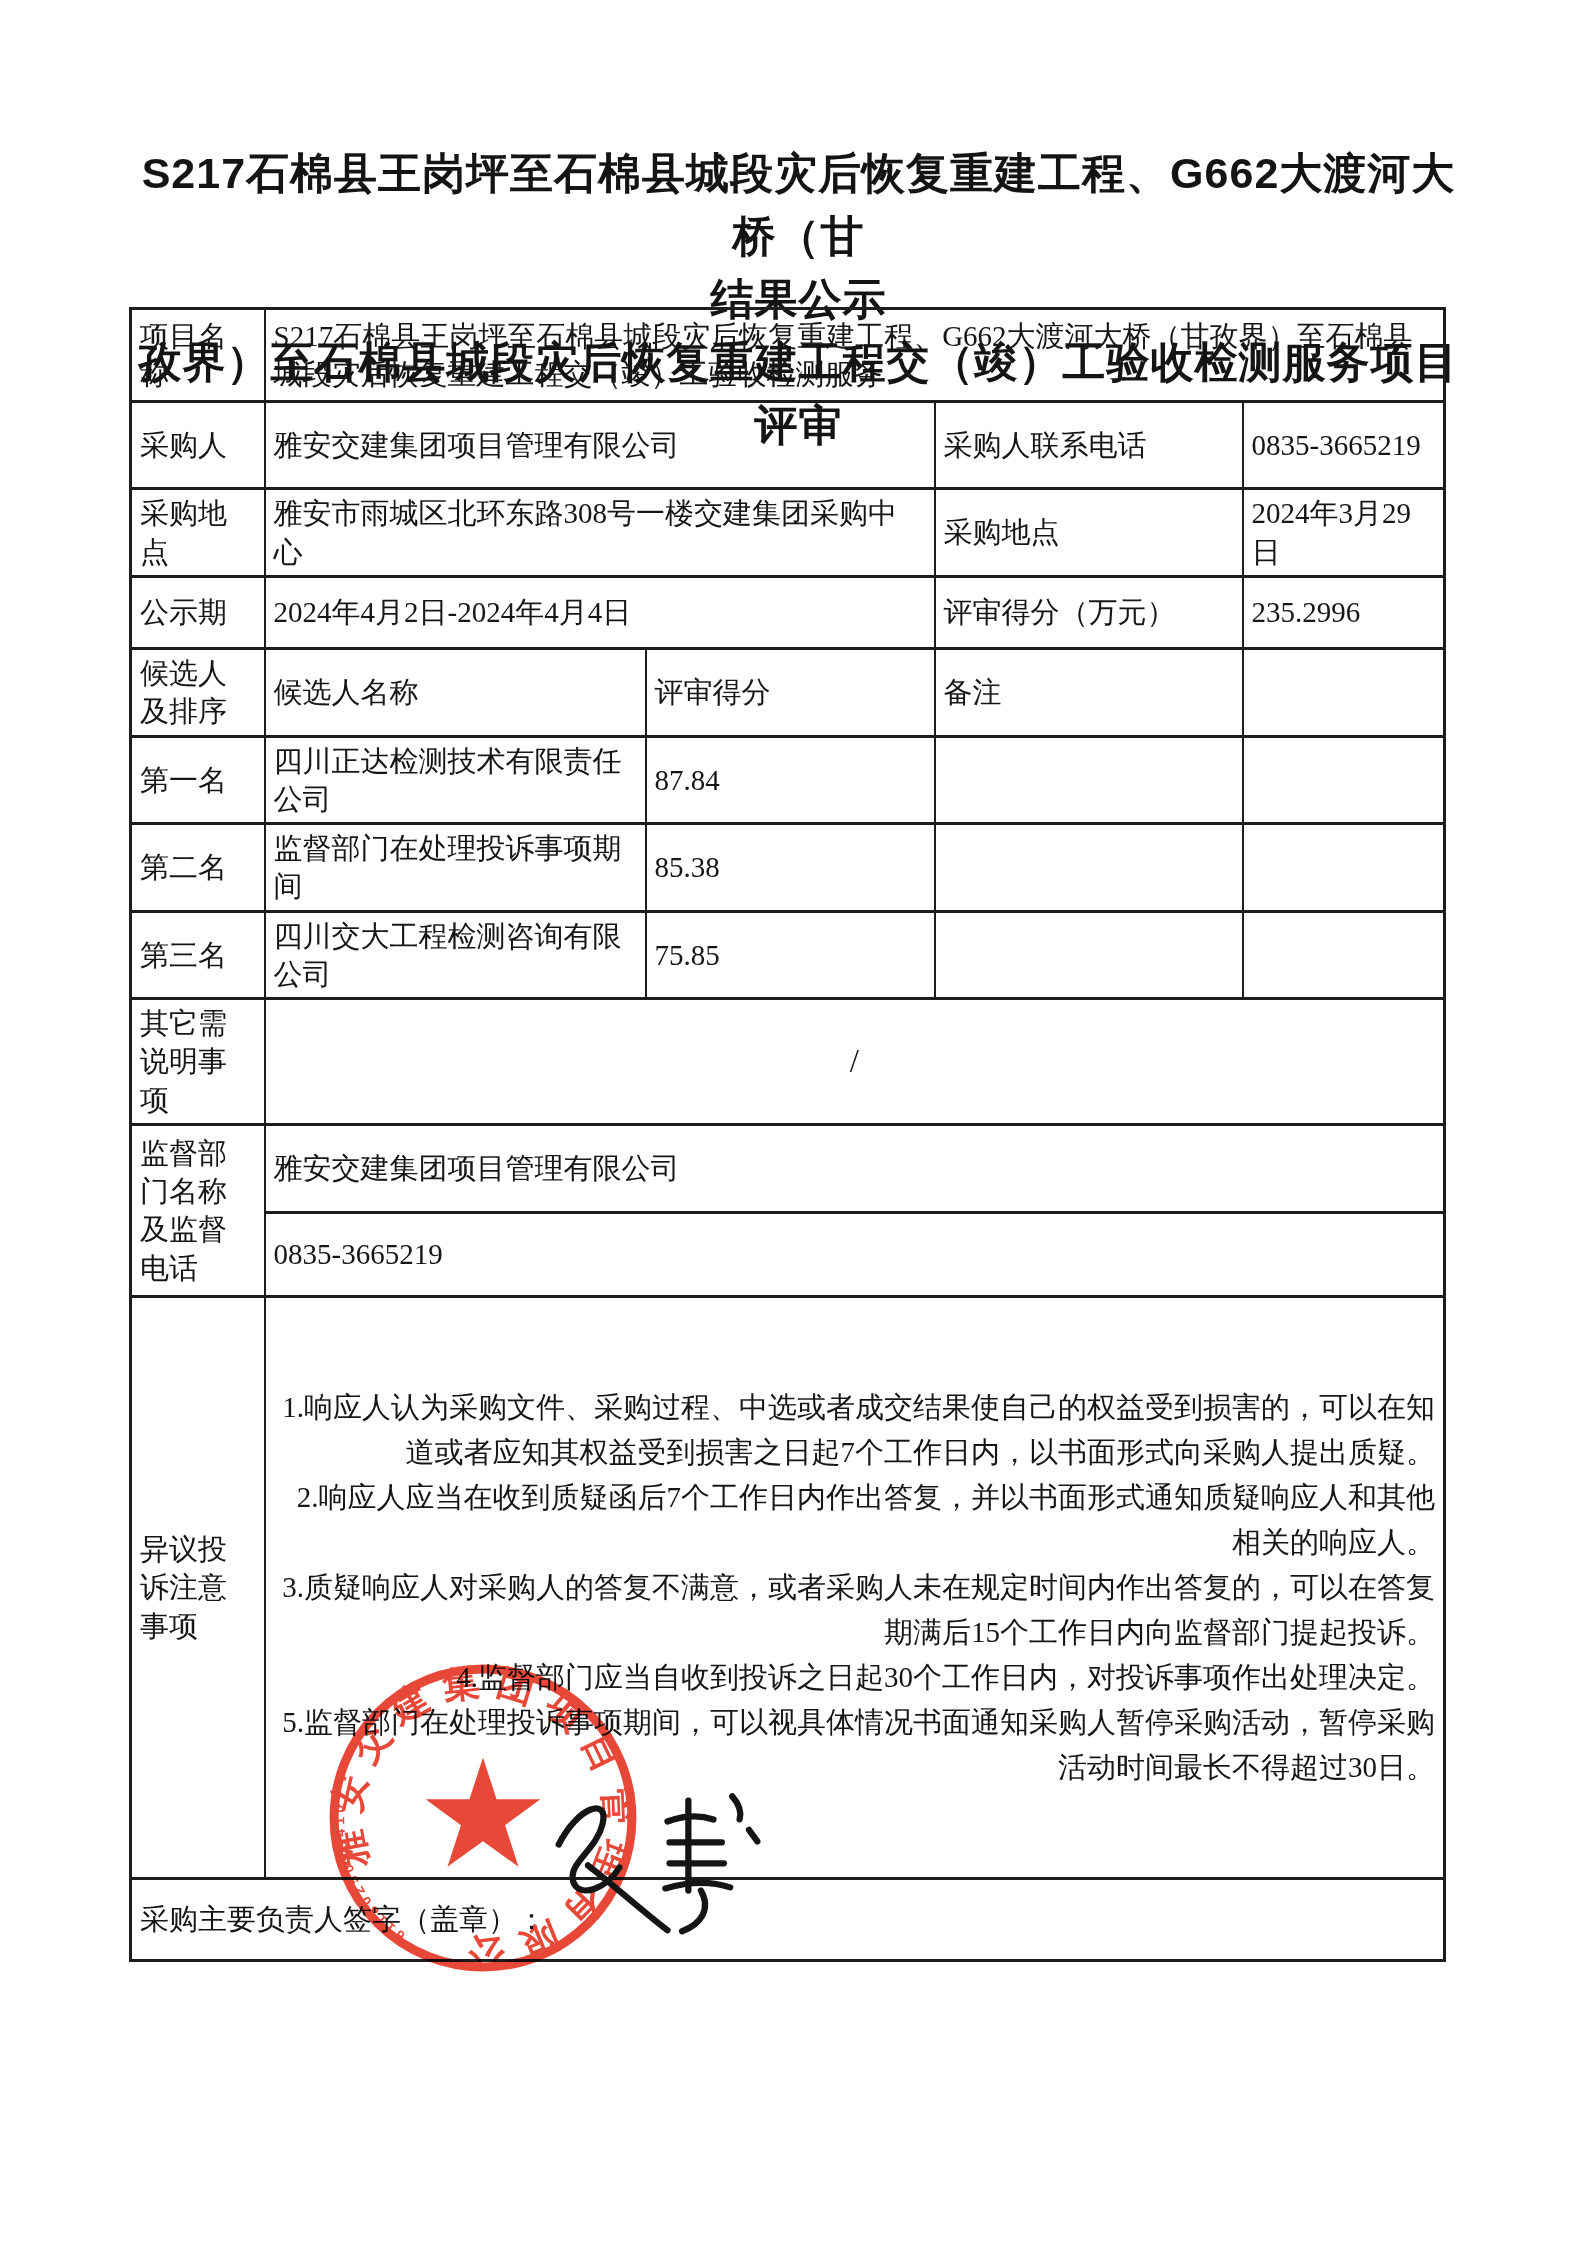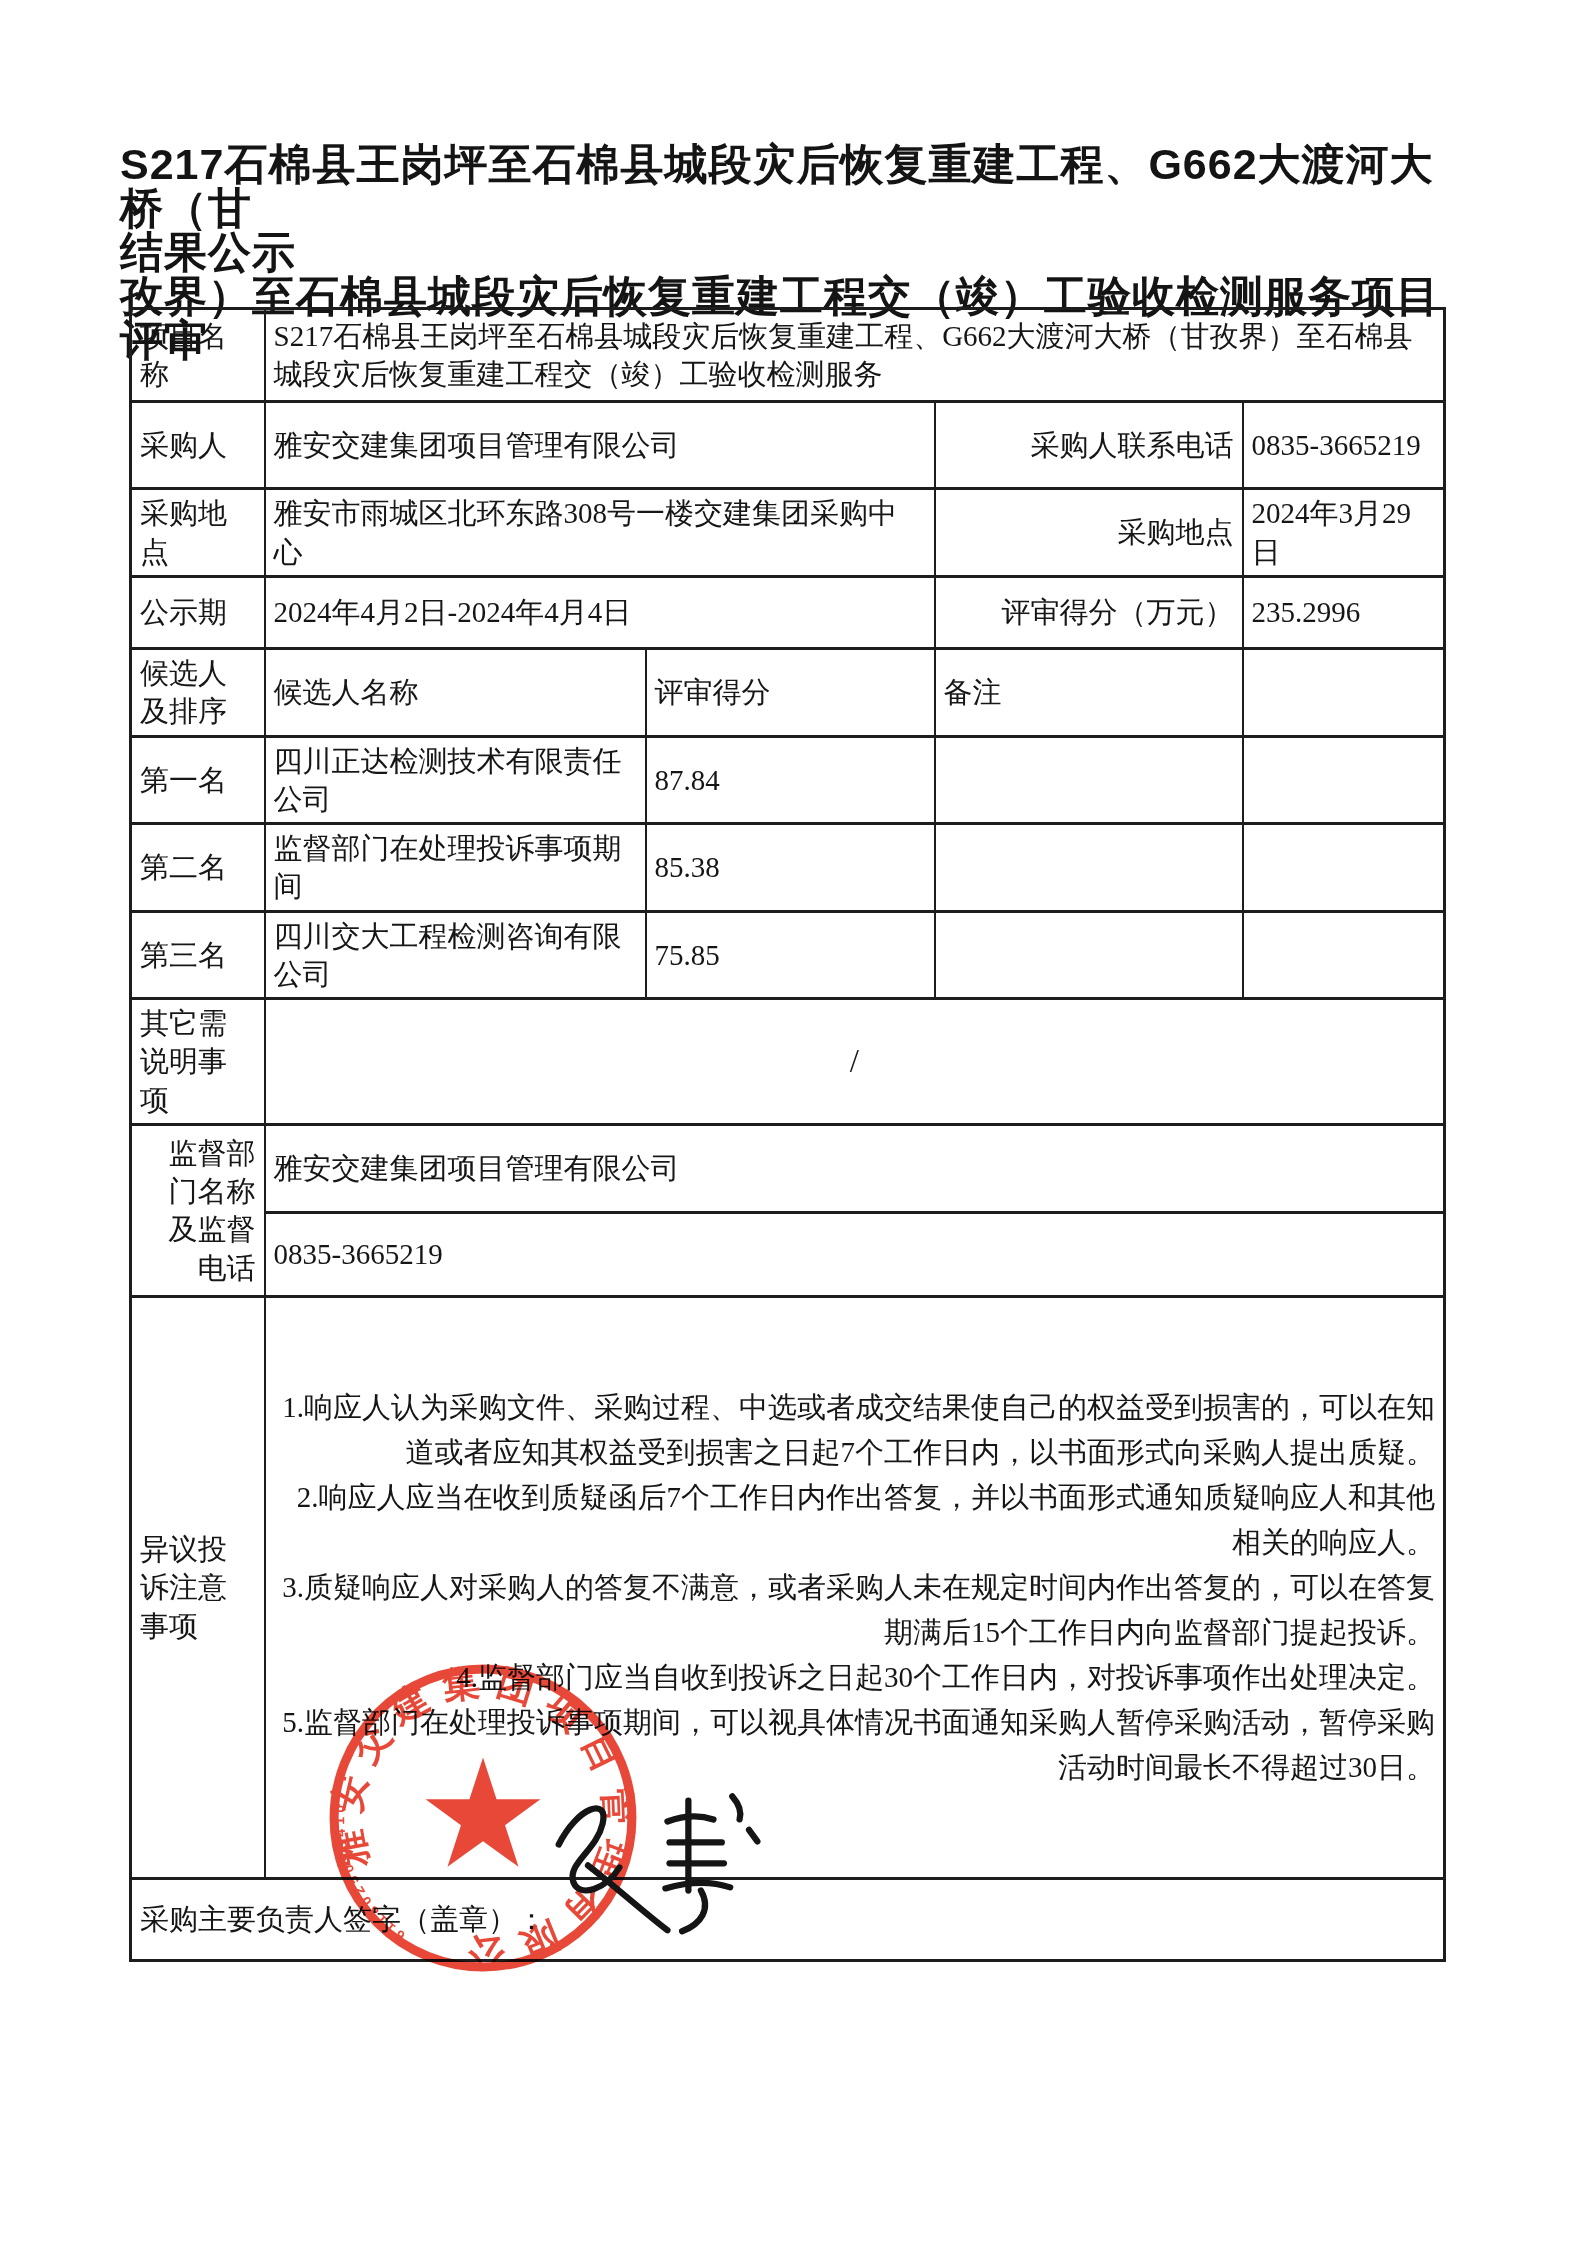--- a/index.html
+++ b/index.html
@@ -9,25 +9,25 @@
     margin:0 auto;
     background:#ffffff;
     overflow:hidden;
     font-family:"Liberation Serif","DejaVu Serif",serif;
     color:#1c1c1c;
   }
   
   .doc-title{
     position:absolute;
     left:120px;right:110px;top:142px;
-    text-align:left;
+    text-align:center;
     font-family:"Liberation Sans","DejaVu Sans",sans-serif;
     font-weight:700;
     font-size:43px;
-    line-height:44px;
+    line-height:63px;
     letter-spacing:1px;
     color:#141414;
   }
   
   table.main{
     position:absolute;
     left:129px;top:307px;
     width:1314px;
     border-collapse:collapse;
     table-layout:fixed;
@@ -39,21 +39,21 @@
     border-left-width:2px;
     border-right-width:2px;
     padding:4px 8px;
     vertical-align:middle;
     line-height:1.32;
     word-break:break-all;
     overflow:hidden;
   }
   table.main{border:3px solid #1d1d1d;}
   td.lab{padding-left:7px;padding-right:4px;text-align:left;}
-  td.lab-c{padding-left:4px;padding-right:4px;text-align:right;}
+  td.lab-c{padding-left:4px;padding-right:4px;text-align:left;}
   td.val{padding-left:10px;margin-left:32px;}
   td.c{}
   td.project-val{padding-right:16px;line-height:1.45;}
   td.loc-val{padding-right:8px;line-height:1.45;}
   td.slash-cell{text-align:center;font-size:33px;}
   td.objection-body{padding-left:11px;padding-right:10px;}
   .obj-item{line-height:45px;text-align:right;}
   td.sig-row{padding-left:8px;}
   
   .seal{

